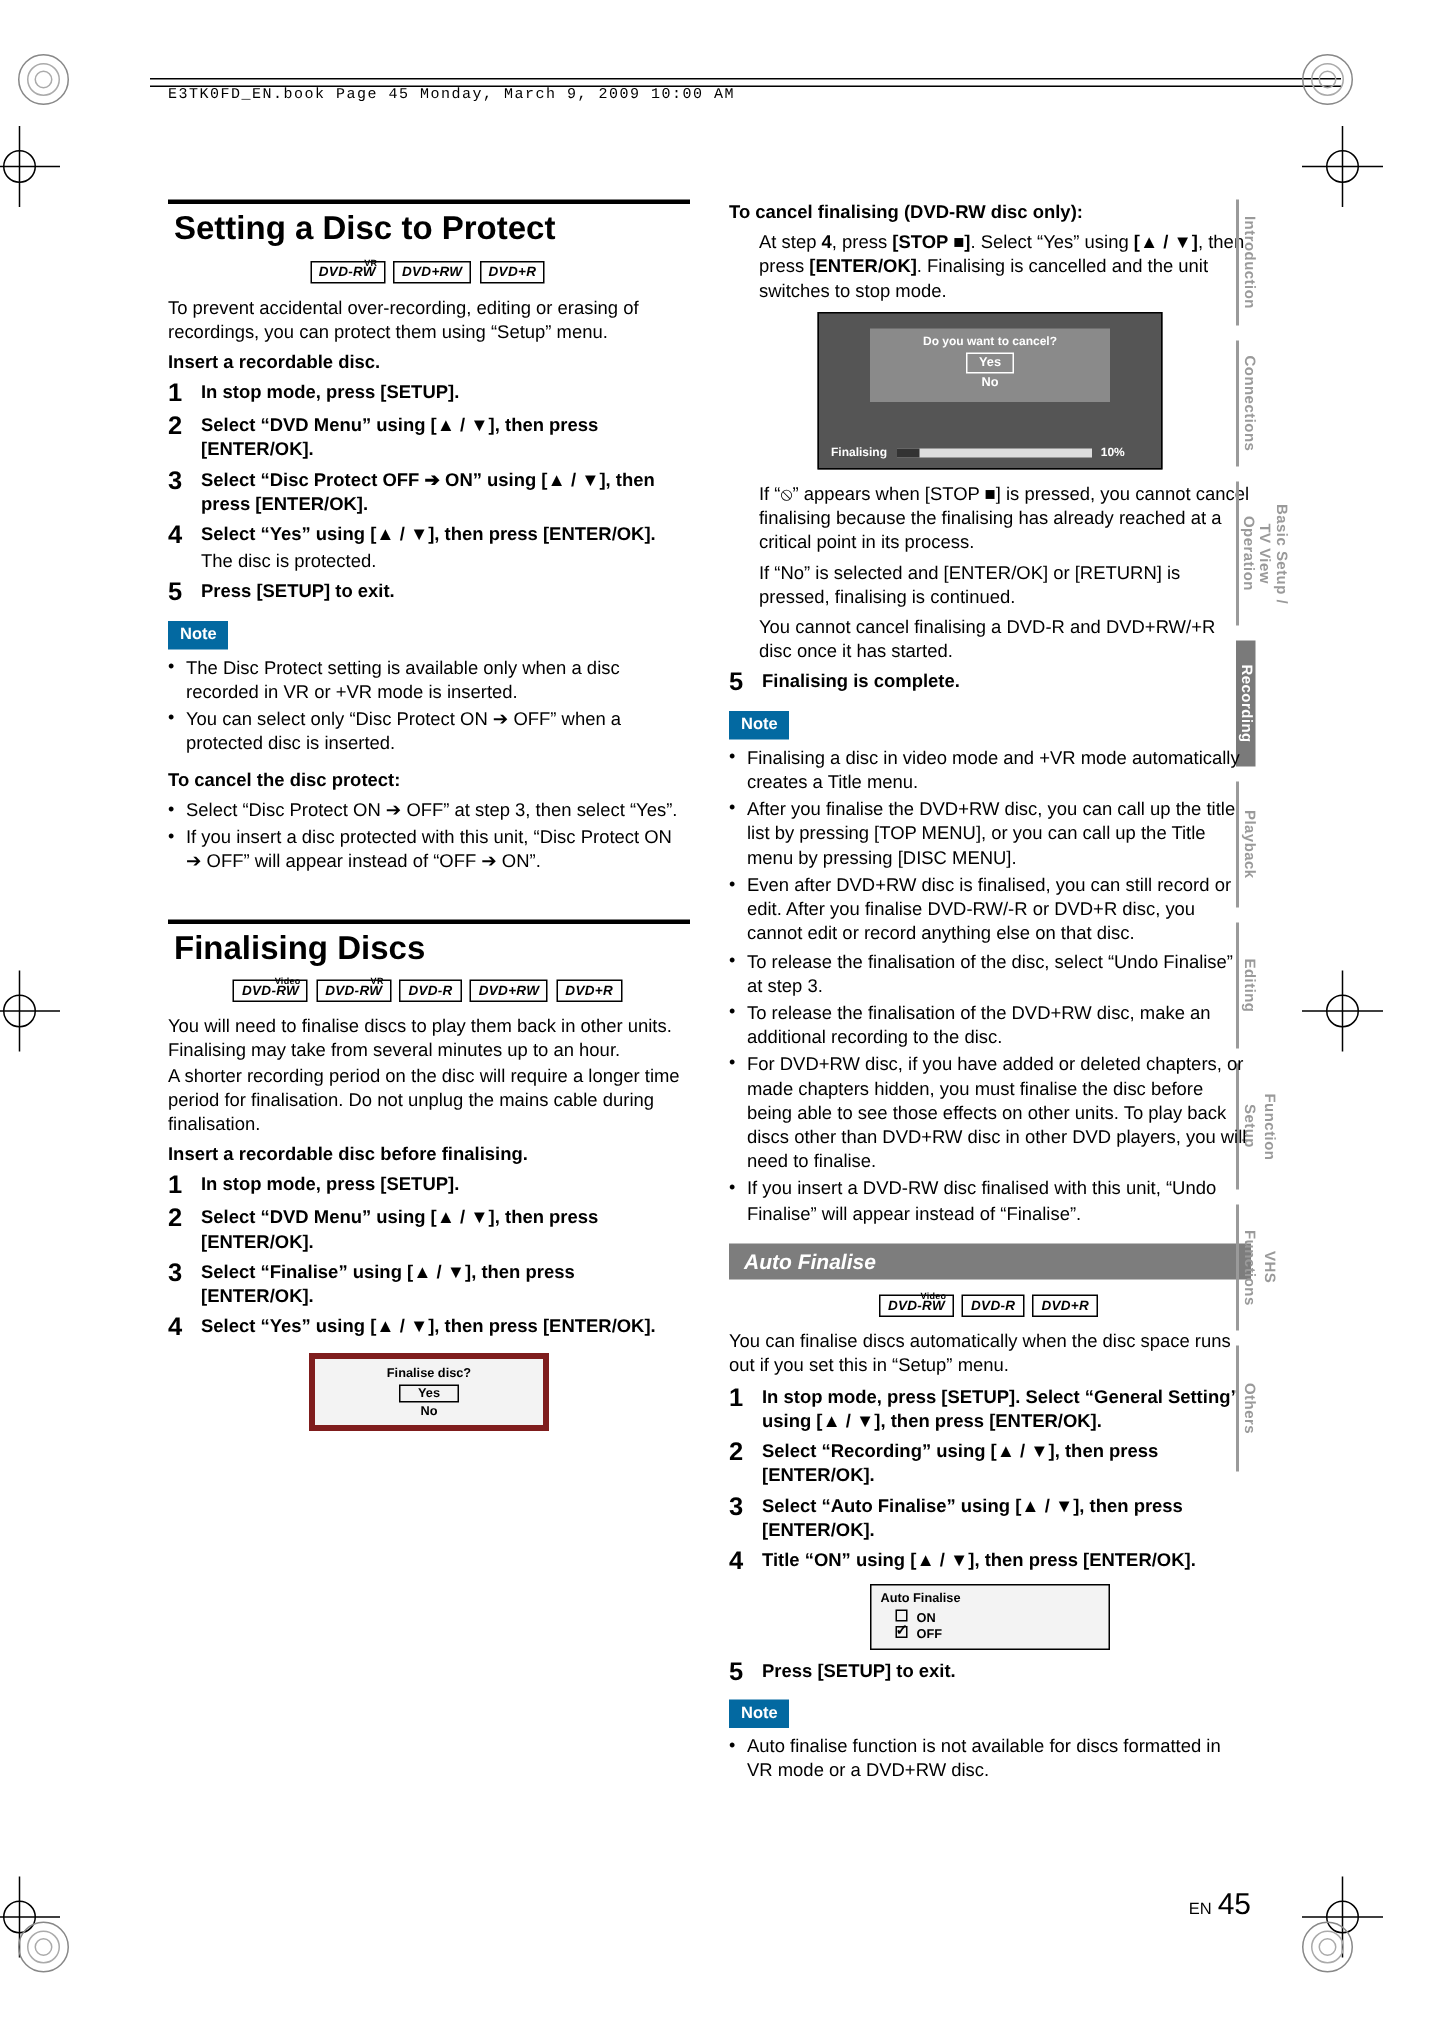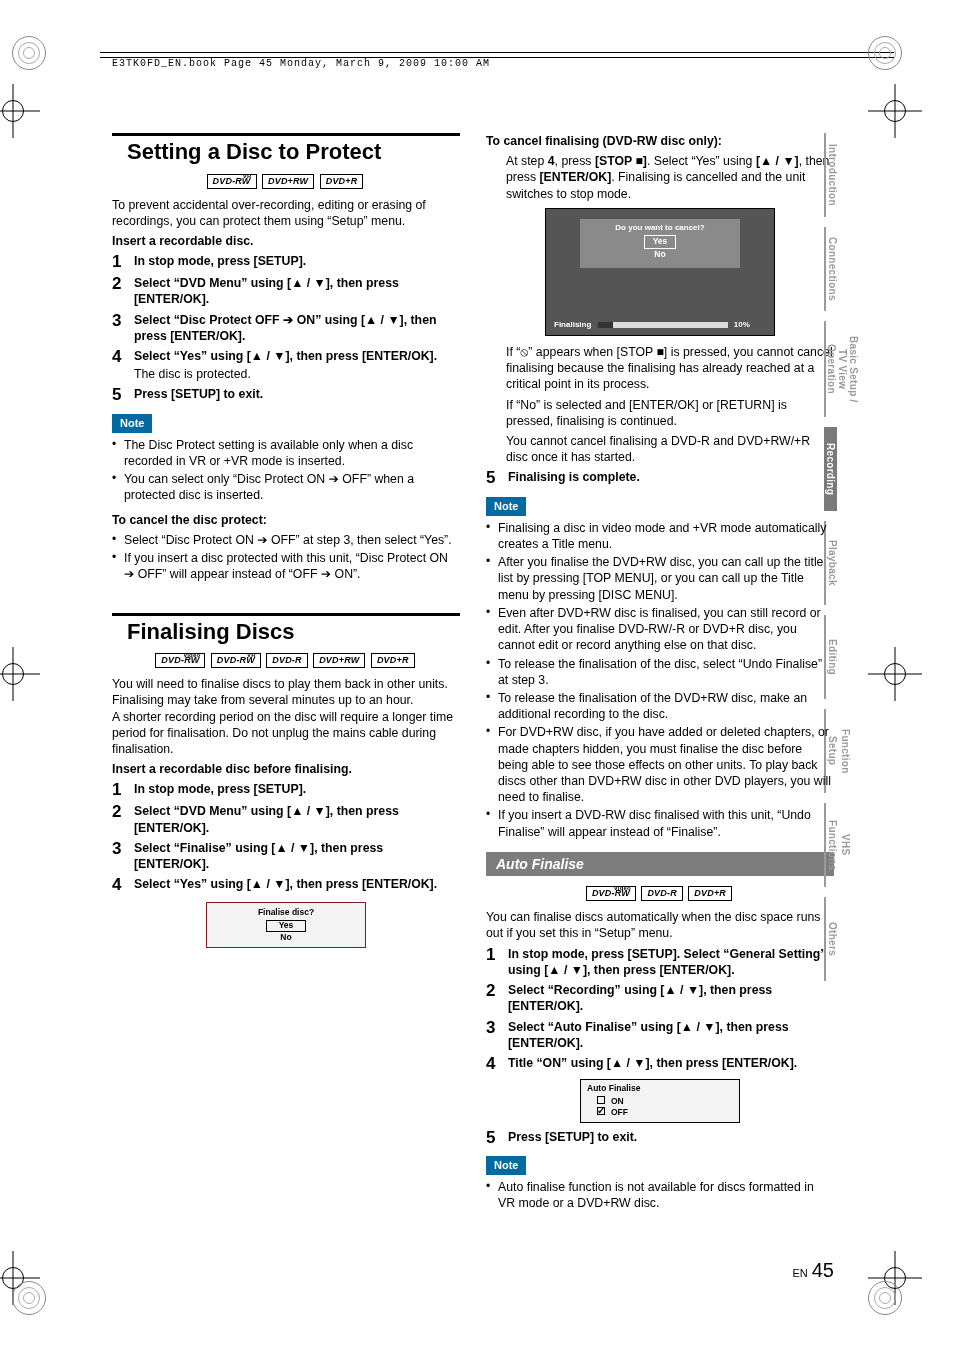--- a/index.html
+++ b/index.html
@@ -25,42 +25,42 @@
   .reg::after{top:50%;left:-8px;right:-8px;height:1px;transform:translateY(-50%);}
   .reg .c{position:absolute;inset:8px;border:1px solid #000;border-radius:50%;}
   .swirl{position:absolute;width:34px;height:34px;border:1px solid #888;border-radius:50%;}
   .swirl::before{content:"";position:absolute;inset:5px;border:1px solid #aaa;border-radius:50%;}
   .swirl::after{content:"";position:absolute;inset:10px;border:1px solid #aaa;border-radius:50%;}
 
   .page-area{position:absolute;top:133px;left:112px;width:722px;bottom:70px;}
   .columns{display:flex;gap:26px;}
   .col{width:348px;}
   .bar-rule{height:3px;background:#000;margin:0 0 4px 0;}
-  h2.sec{font-size:22px;font-weight:bold;margin:0 0 8px 15px;line-height:1.08;}
+  h2.sec{font-size:22px;font-weight:bold;margin:0 0 8px 4px;line-height:1.08;}
   .disc-tags{margin:0 0 8px 0;text-align:center;}
   .disc-tag{display:inline-block;border:1px solid #000;font-size:9px;font-weight:bold;
     padding:1px 5px 0 5px;margin-right:2px;position:relative;font-style:italic;letter-spacing:.2px;}
   .disc-tag .sup{position:absolute;top:-2px;right:4px;font-size:6px;font-style:normal;font-weight:bold;}
   p{margin:0 0 4px 0;}
   .step{display:flex;margin:4px 0 4px 0;align-items:flex-start;}
   .step-n{font-size:17px;font-weight:bold;width:22px;flex:0 0 22px;line-height:1.05;}
   .step-t{font-weight:bold;flex:1;}
   .step-sub{font-weight:normal;display:block;margin-top:2px;}
   .note-badge{display:inline-block;background:#0369a1;color:#fff;font-size:11px;font-weight:bold;padding:2px 8px;margin:6px 0 4px;}
   ul.b{list-style:none;margin:0 0 6px 0;padding:0;}
   ul.b>li{position:relative;padding:0 0 2px 12px;}
   ul.b>li::before{content:"•";position:absolute;left:0;top:0;font-size:12px;}
   .sub-heading{background:#7d7d7d;color:#fff;font-weight:bold;font-style:italic;
     padding:3px 10px;margin:10px 0 8px 0;font-size:14px;}
-  .osd-box{border:1px solid #7f1d1d;background:#f3f3f3;width:160px;margin:8px auto 4px;
+  .osd-box{border:4px solid #7f1d1d;background:#f3f3f3;width:160px;margin:8px auto 4px;
     font-size:8.5px;font-weight:bold;text-align:center;padding:4px 0;}
   .osd-box .title{margin-bottom:2px;}
   .osd-sel{border:1px solid #000;display:inline-block;padding:0 12px;line-height:1.1;margin:0 auto;}
   .osd-dark{width:230px;background:#555;color:#fff;border:1px solid #000;margin:6px auto 8px;
-    font-size:8.5px;font-weight:bold;position:relative;height:128px;}
+    font-size:8.5px;font-weight:bold;position:relative;height:105px;}
   .osd-dark .panel{position:absolute;left:34px;right:34px;top:10px;background:#8a8a8a;
     text-align:center;padding:4px 0 8px;}
   .osd-dark .q{font-size:8px;}
   .osd-dark .yes{border:1px solid #fff;display:inline-block;padding:0 8px;margin-top:2px;}
   .osd-dark .no{display:block;margin-top:0;}
   .osd-dark .foot{position:absolute;bottom:4px;left:8px;right:8px;font-size:8px;}
   .osd-dark .prog{display:inline-block;width:130px;height:6px;background:#ddd;margin:0 4px;vertical-align:middle;position:relative;}
   .osd-dark .prog::before{content:"";position:absolute;left:0;top:0;bottom:0;width:12%;background:#333;}
   .osd-af{border:1px solid #000;background:#f3f3f3;width:160px;margin:6px auto 6px;
     font-size:8.5px;font-weight:bold;padding:3px 6px;}

